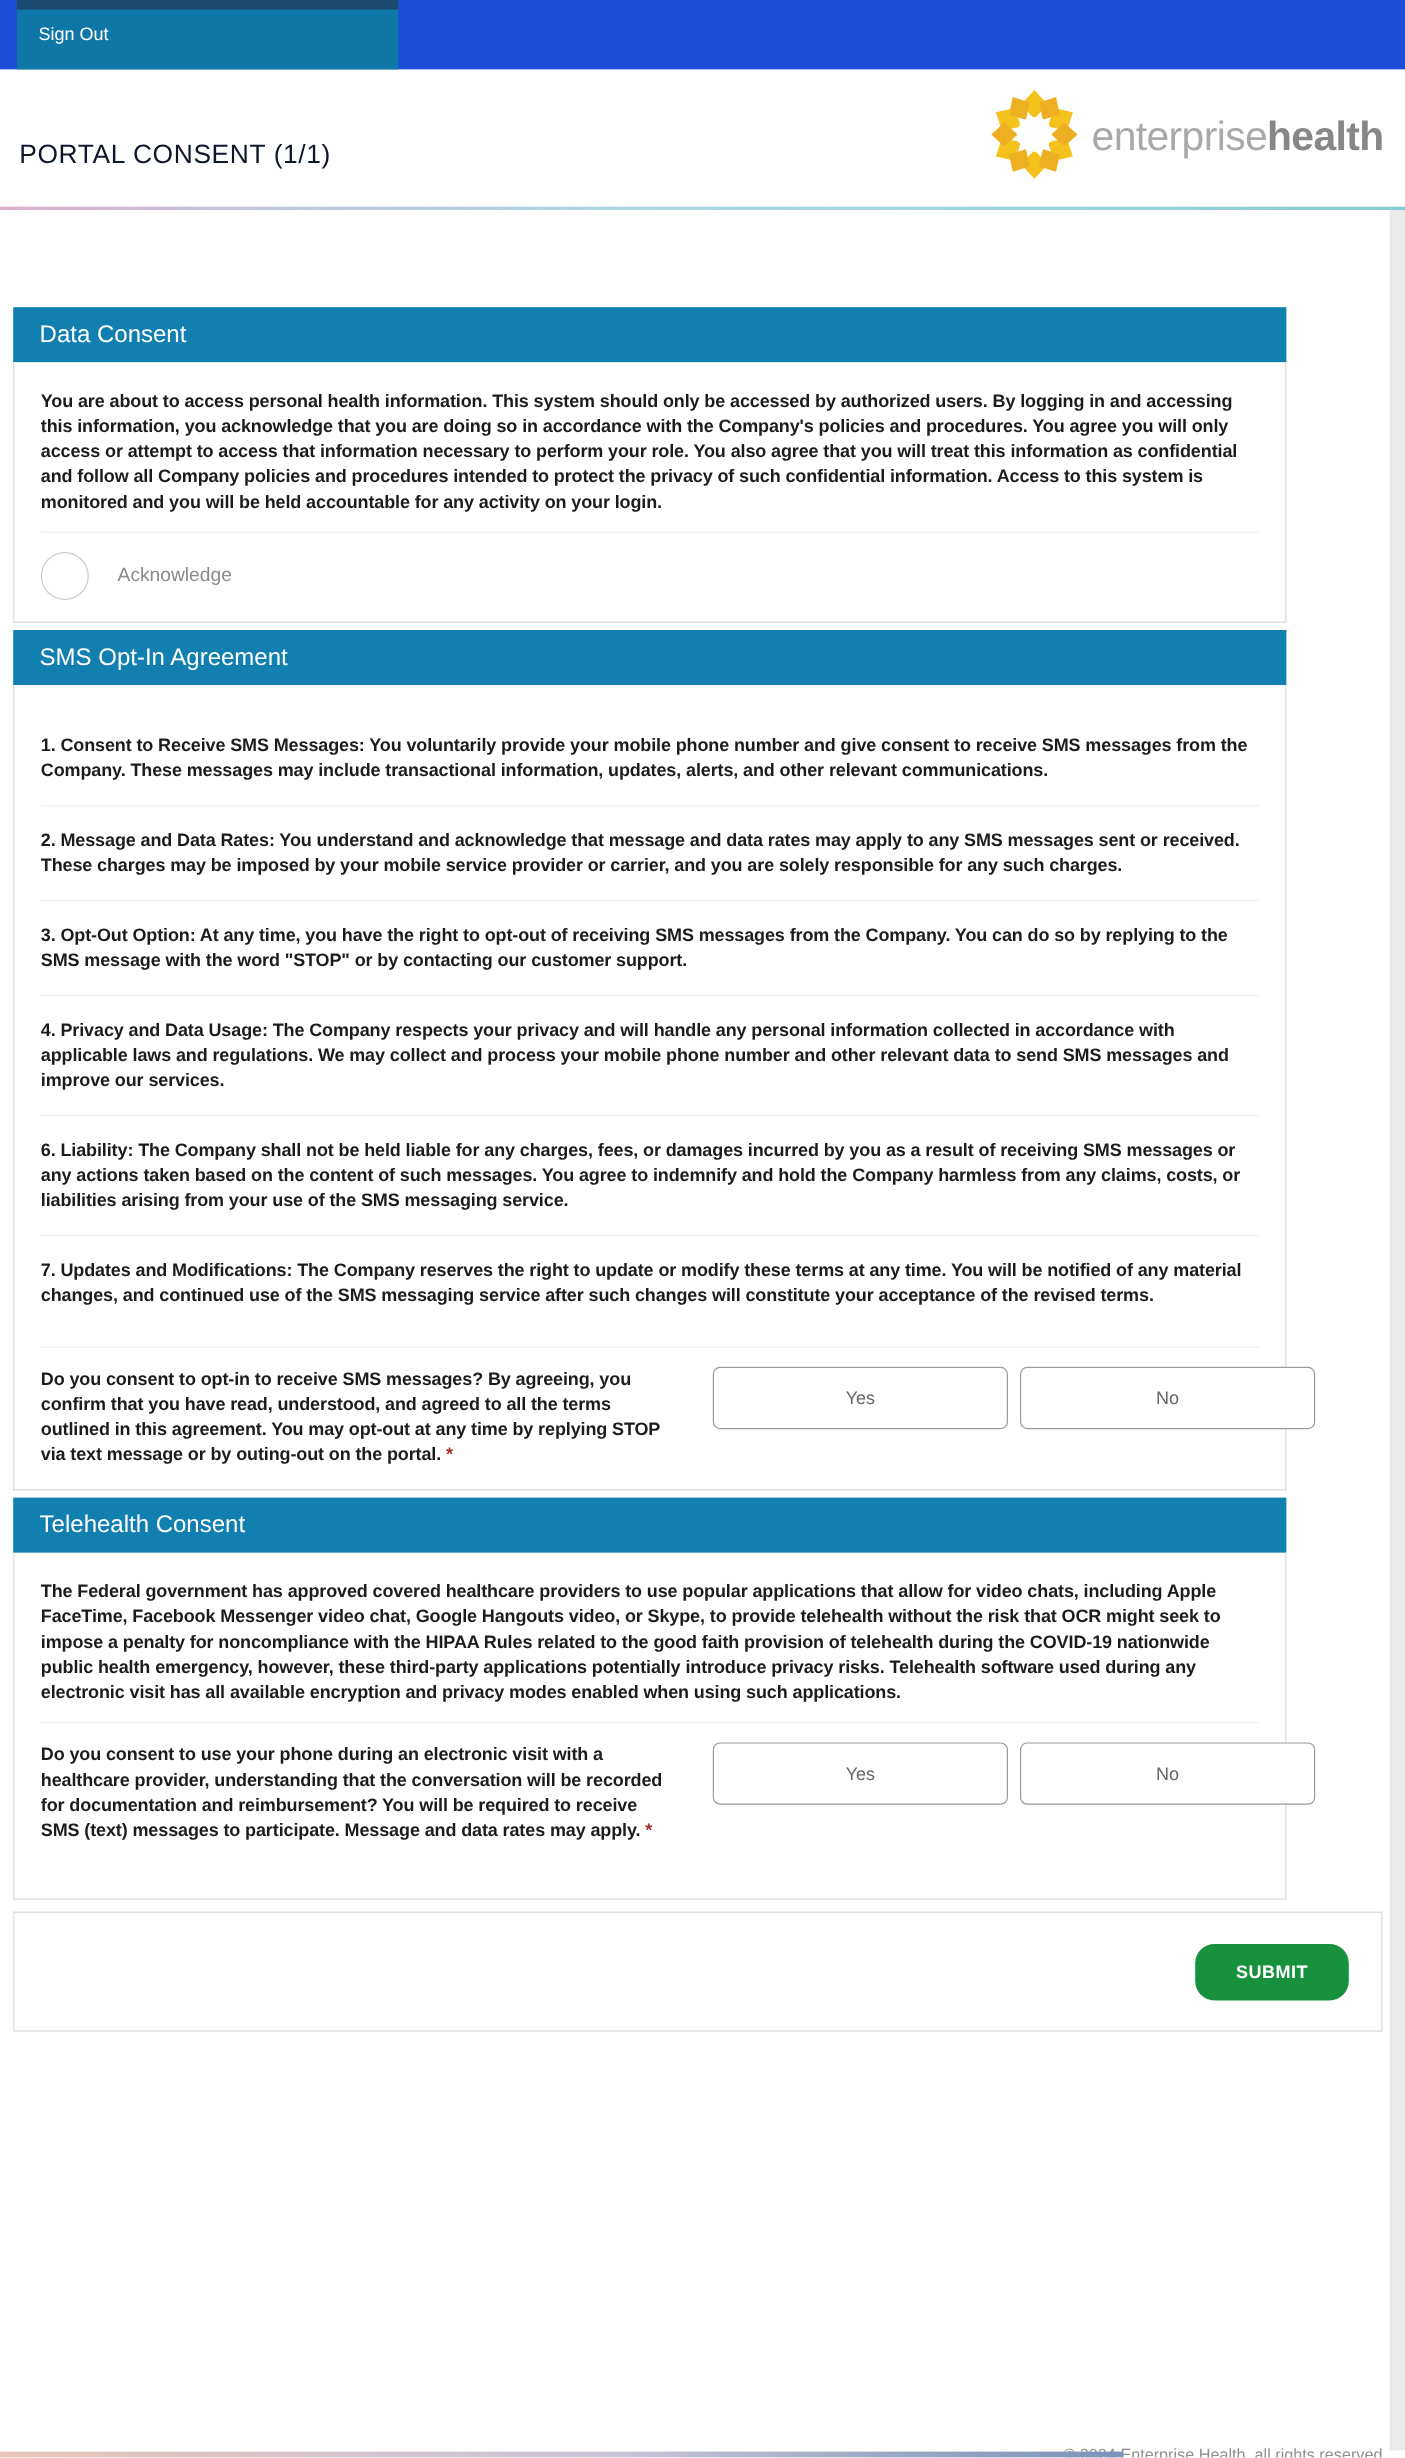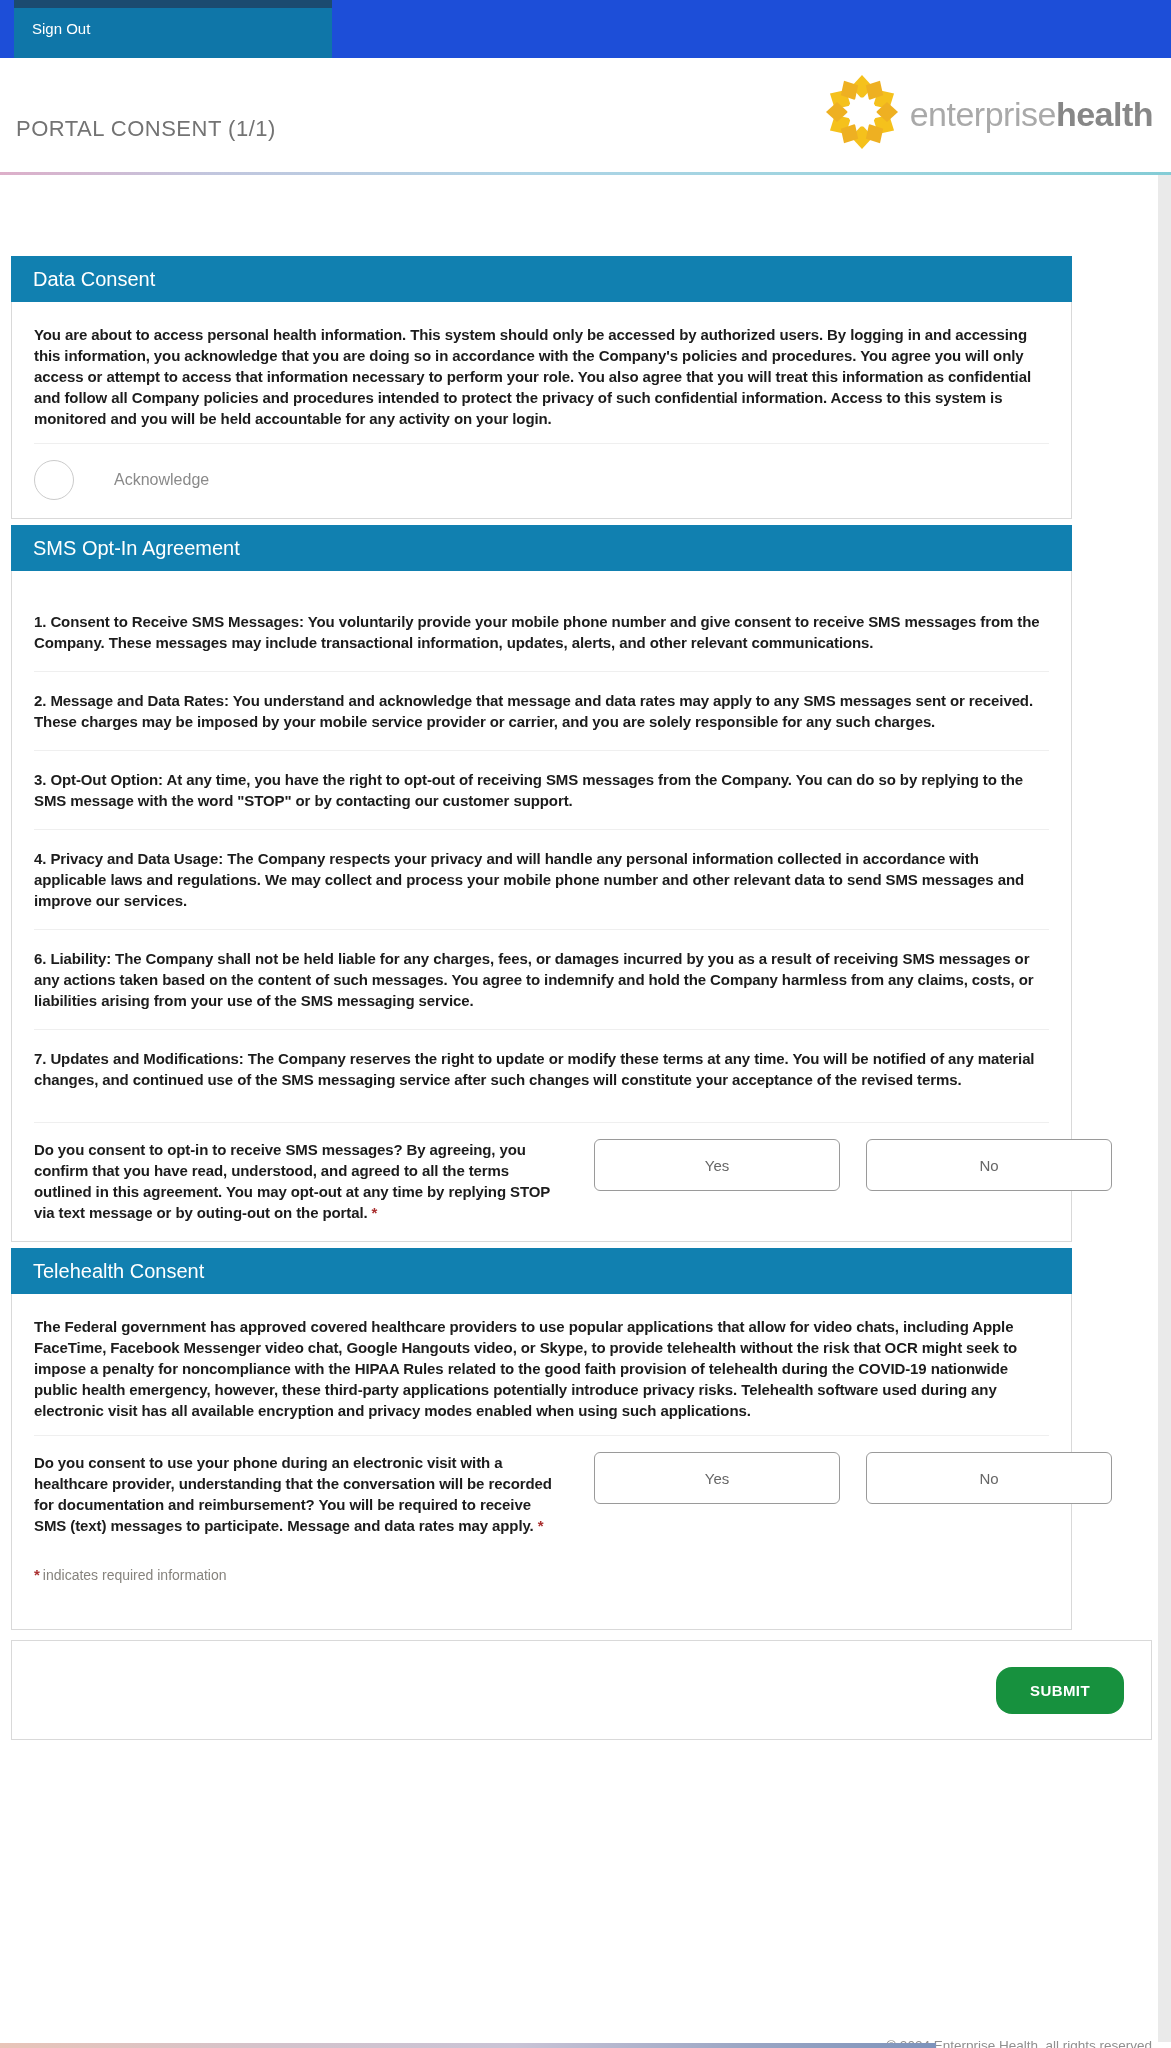--- a/index.html
+++ b/index.html
@@ -7,21 +7,21 @@
               font-family:"Liberation Sans","DejaVu Sans",sans-serif; }
 
   
   .topbar { position:relative; height:58px; background:#1d4ed8; width:100%; }
   .signout-tab { position:absolute; left:14px; top:0; width:318px; height:64px;
                  background:#0f76a8; border-top:8px solid #1b4b70; cursor:pointer; }
   .signout-tab span { display:block; padding:12px 0 0 18px; color:#fff; font-size:15px; }
 
   
   .header { position:relative; height:114px; background:#fff; }
-  .page-title { position:absolute; left:16px; top:58px; font-size:22px; color:#737373;
+  .page-title { position:absolute; left:16px; top:58px; font-size:22px; color:#0f172a;
                 letter-spacing:.5px; font-weight:400; }
   .logo { position:absolute; right:18px; top:16px; display:flex; align-items:center; }
   .logo-text { font-size:34px; letter-spacing:-.5px; margin-left:10px; }
   .logo-text .lt-light { color:#a9a9a9; font-weight:400; }
   .logo-text .lt-bold  { color:#878787; font-weight:700; }
 
   .header-divider { height:3px; width:100%;
      background:linear-gradient(90deg,#ddafc9 0%,#c2c6de 18%,#aed4e6 45%,#9cd4de 75%,#84ccd6 100%); }
 
   
@@ -33,21 +33,21 @@
   .section-body { border:1px solid #d9d9d9; border-top:none; background:#fff; padding:22px 22px 18px 22px; }
 
   .body-text { font-size:15px; line-height:1.4; font-weight:700; color:#1c1c1c; letter-spacing:-.1px; }
 
   .term { padding:18px 0; border-top:1px solid #efefef; }
   .term:first-of-type { border-top:none; }
   .intro { padding-bottom:18px; }
 
   .qa-row { display:flex; border-top:1px solid #efefef; padding-top:16px; margin-top:14px; }
   .qa-label { flex:0 0 560px; padding-right:30px; }
-  .qa-controls { flex:1; display:flex; gap:26px; align-items:flex-start; }
+  .qa-controls { flex:1; display:flex; gap:10px; align-items:flex-start; }
 
   .asterisk { color:#a92f2f; font-weight:700; padding-left:4px; }
 
   .choice-btn { width:246px; height:52px; border:1px solid #9a9a9a; border-radius:6px;
                 background:#fff; color:#666; font-size:15px; display:flex; align-items:center;
                 justify-content:center; cursor:pointer;
                 font-family:"Liberation Sans","DejaVu Sans",sans-serif; }
 
   .radio-row { display:flex; align-items:center; }
   .radio-circle { width:40px; height:40px; border:1px solid #cbcbcb; border-radius:50%;
@@ -156,23 +156,20 @@
     <p class="body-text">The Federal government has approved covered healthcare providers to use popular applications that allow for video chats, including Apple FaceTime, Facebook Messenger video chat, Google Hangouts video, or Skype, to provide telehealth without the risk that OCR might seek to impose a penalty for noncompliance with the HIPAA Rules related to the good faith provision of telehealth during the COVID-19 nationwide public health emergency, however, these third-party applications potentially introduce privacy risks. Telehealth software used during any electronic visit has all available encryption and privacy modes enabled when using such applications.</p>
     <div class="qa-row">
       <div class="qa-label body-text">
         <span>Do you consent to use your phone during an electronic visit with a healthcare provider, understanding that the conversation will be recorded for documentation and reimbursement? You will be required to receive SMS (text) messages to participate. Message and data rates may apply.</span><span class="asterisk">*</span>
       </div>
       <div class="qa-controls">
         <button class="choice-btn">Yes</button>
         <button class="choice-btn">No</button>
       </div>
     </div>
-    <div class="required-note">
-      <span class="asterisk">*</span><span>indicates required information</span>
-    </div>
   </div>
 </div>
 
 <div class="submit-card">
   <button class="submit-btn">SUBMIT</button>
 </div>
 
 <div class="footer-copy">© 2024 Enterprise Health, all rights reserved</div>
 <div class="bottom-strip"></div>
 <div class="scroll-strip"></div>

